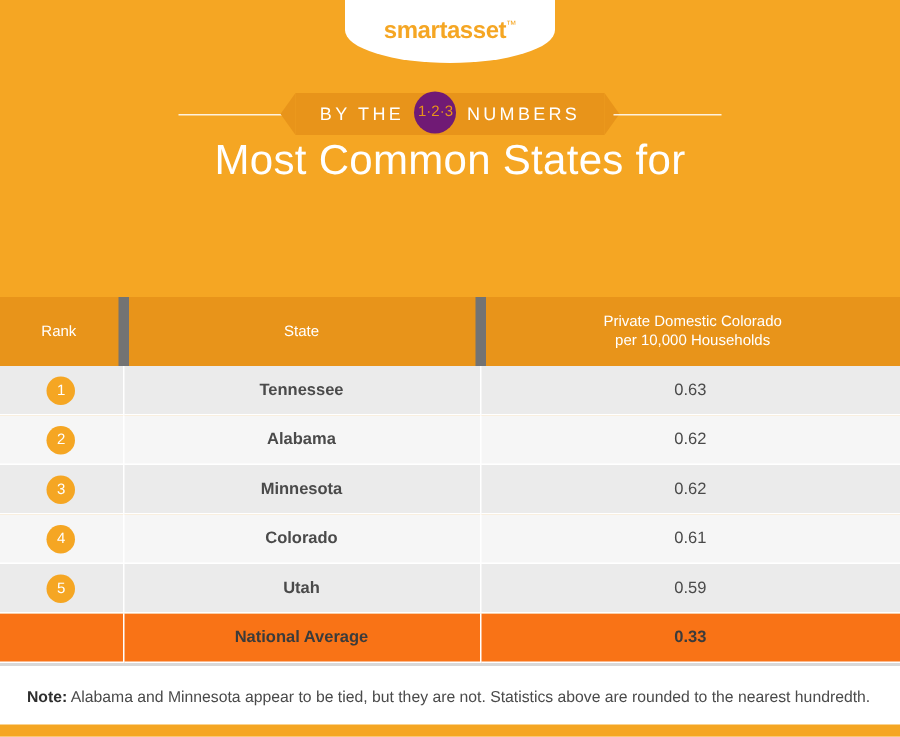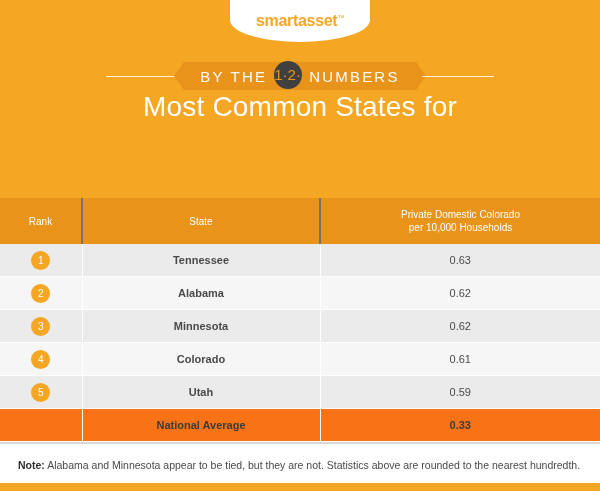--- a/index.html
+++ b/index.html
@@ -92,33 +92,33 @@
   .banner:before {
     left: -10px;
     border-right: 10px solid #e8941a;
   }
   .banner:after {
     right: -10px;
     border-left: 10px solid #e8941a;
   }
   .banner-text {
     color: #ffffff;
-    font-size: 15px;
+    font-size: 12px;
     letter-spacing: 2.2px;
     font-weight: normal;
     white-space: nowrap;
   }
   .banner-num {
     display: inline-block;
     width: 28px;
     height: 28px;
     border-radius: 50%;
-    background: #404040;
+    background: #701a75;
     color: #e8941a;
-    font-size: 15px;
+    font-size: 10px;
     line-height: 28px;
     text-align: center;
     letter-spacing: 0;
     margin: 0 7px;
     vertical-align: middle;
     position: relative;
     top: -1px;
   }
 
   .title-wrap {
@@ -141,21 +141,21 @@
     border-collapse: collapse;
     table-layout: fixed;
   }
   table.data th {
     background: #e8941a;
     color: #ffffff;
     font-size: 10px;
     font-weight: normal;
     padding: 10px 4px;
     line-height: 13px;
-    border-right: 2px solid #737373;
+    border-right: 7px solid #737373;
   }
   table.data th:last-child { border-right: none; }
   .col-rank { width: 82px; }
   .col-state { width: 238px; }
   .col-value { width: 280px; }
 
   table.data td {
     font-size: 11px;
     color: #4a4a4a;
     text-align: center;

